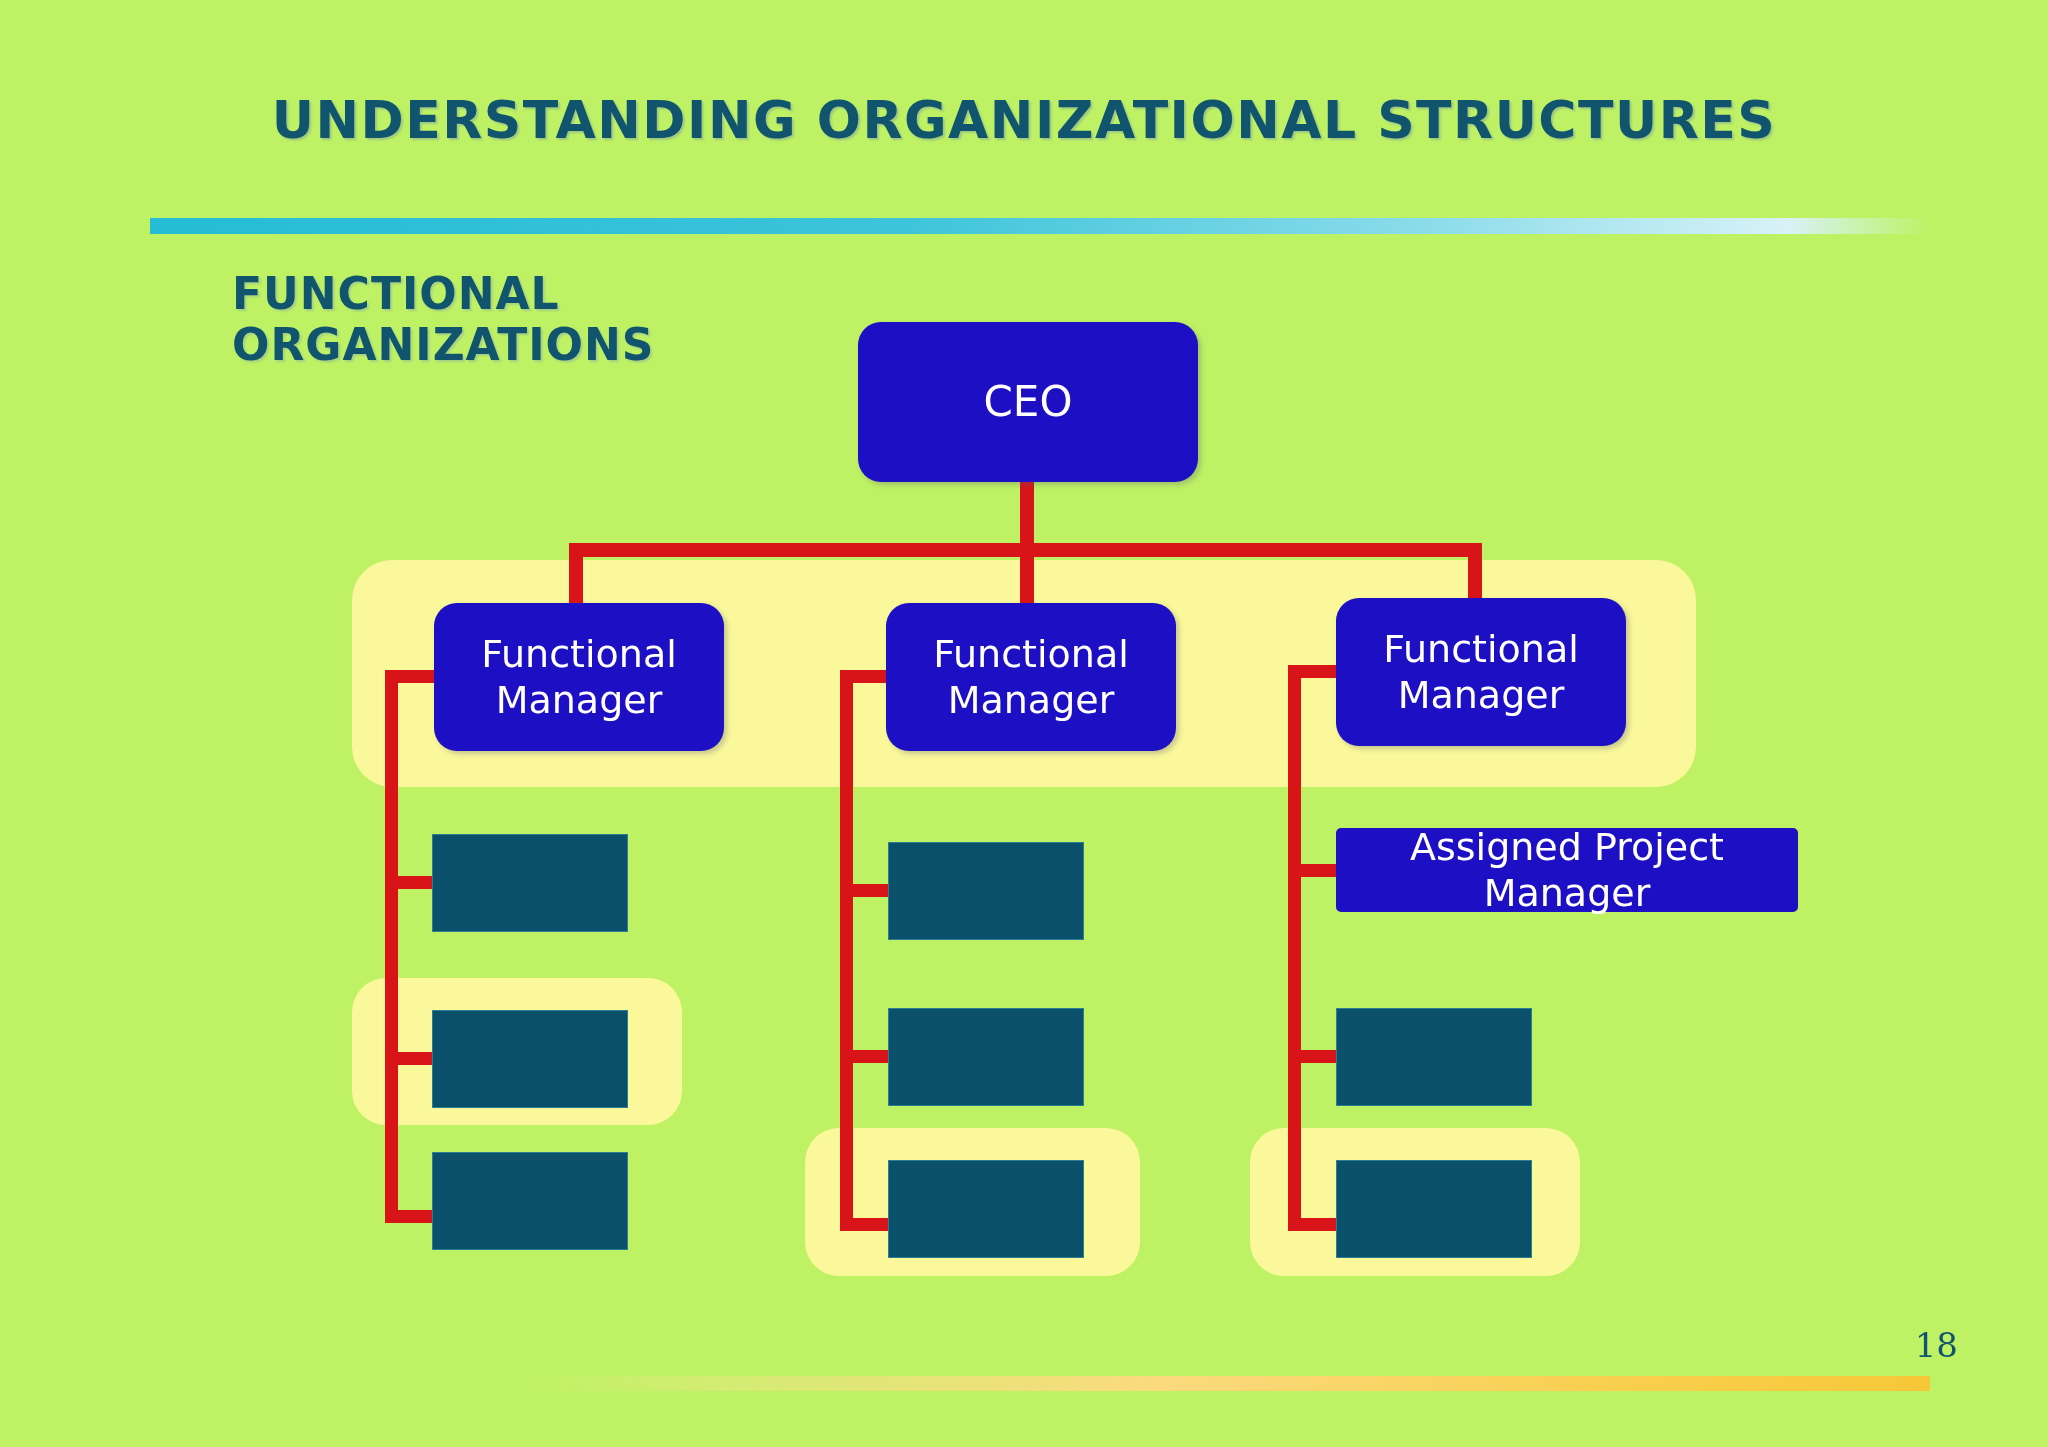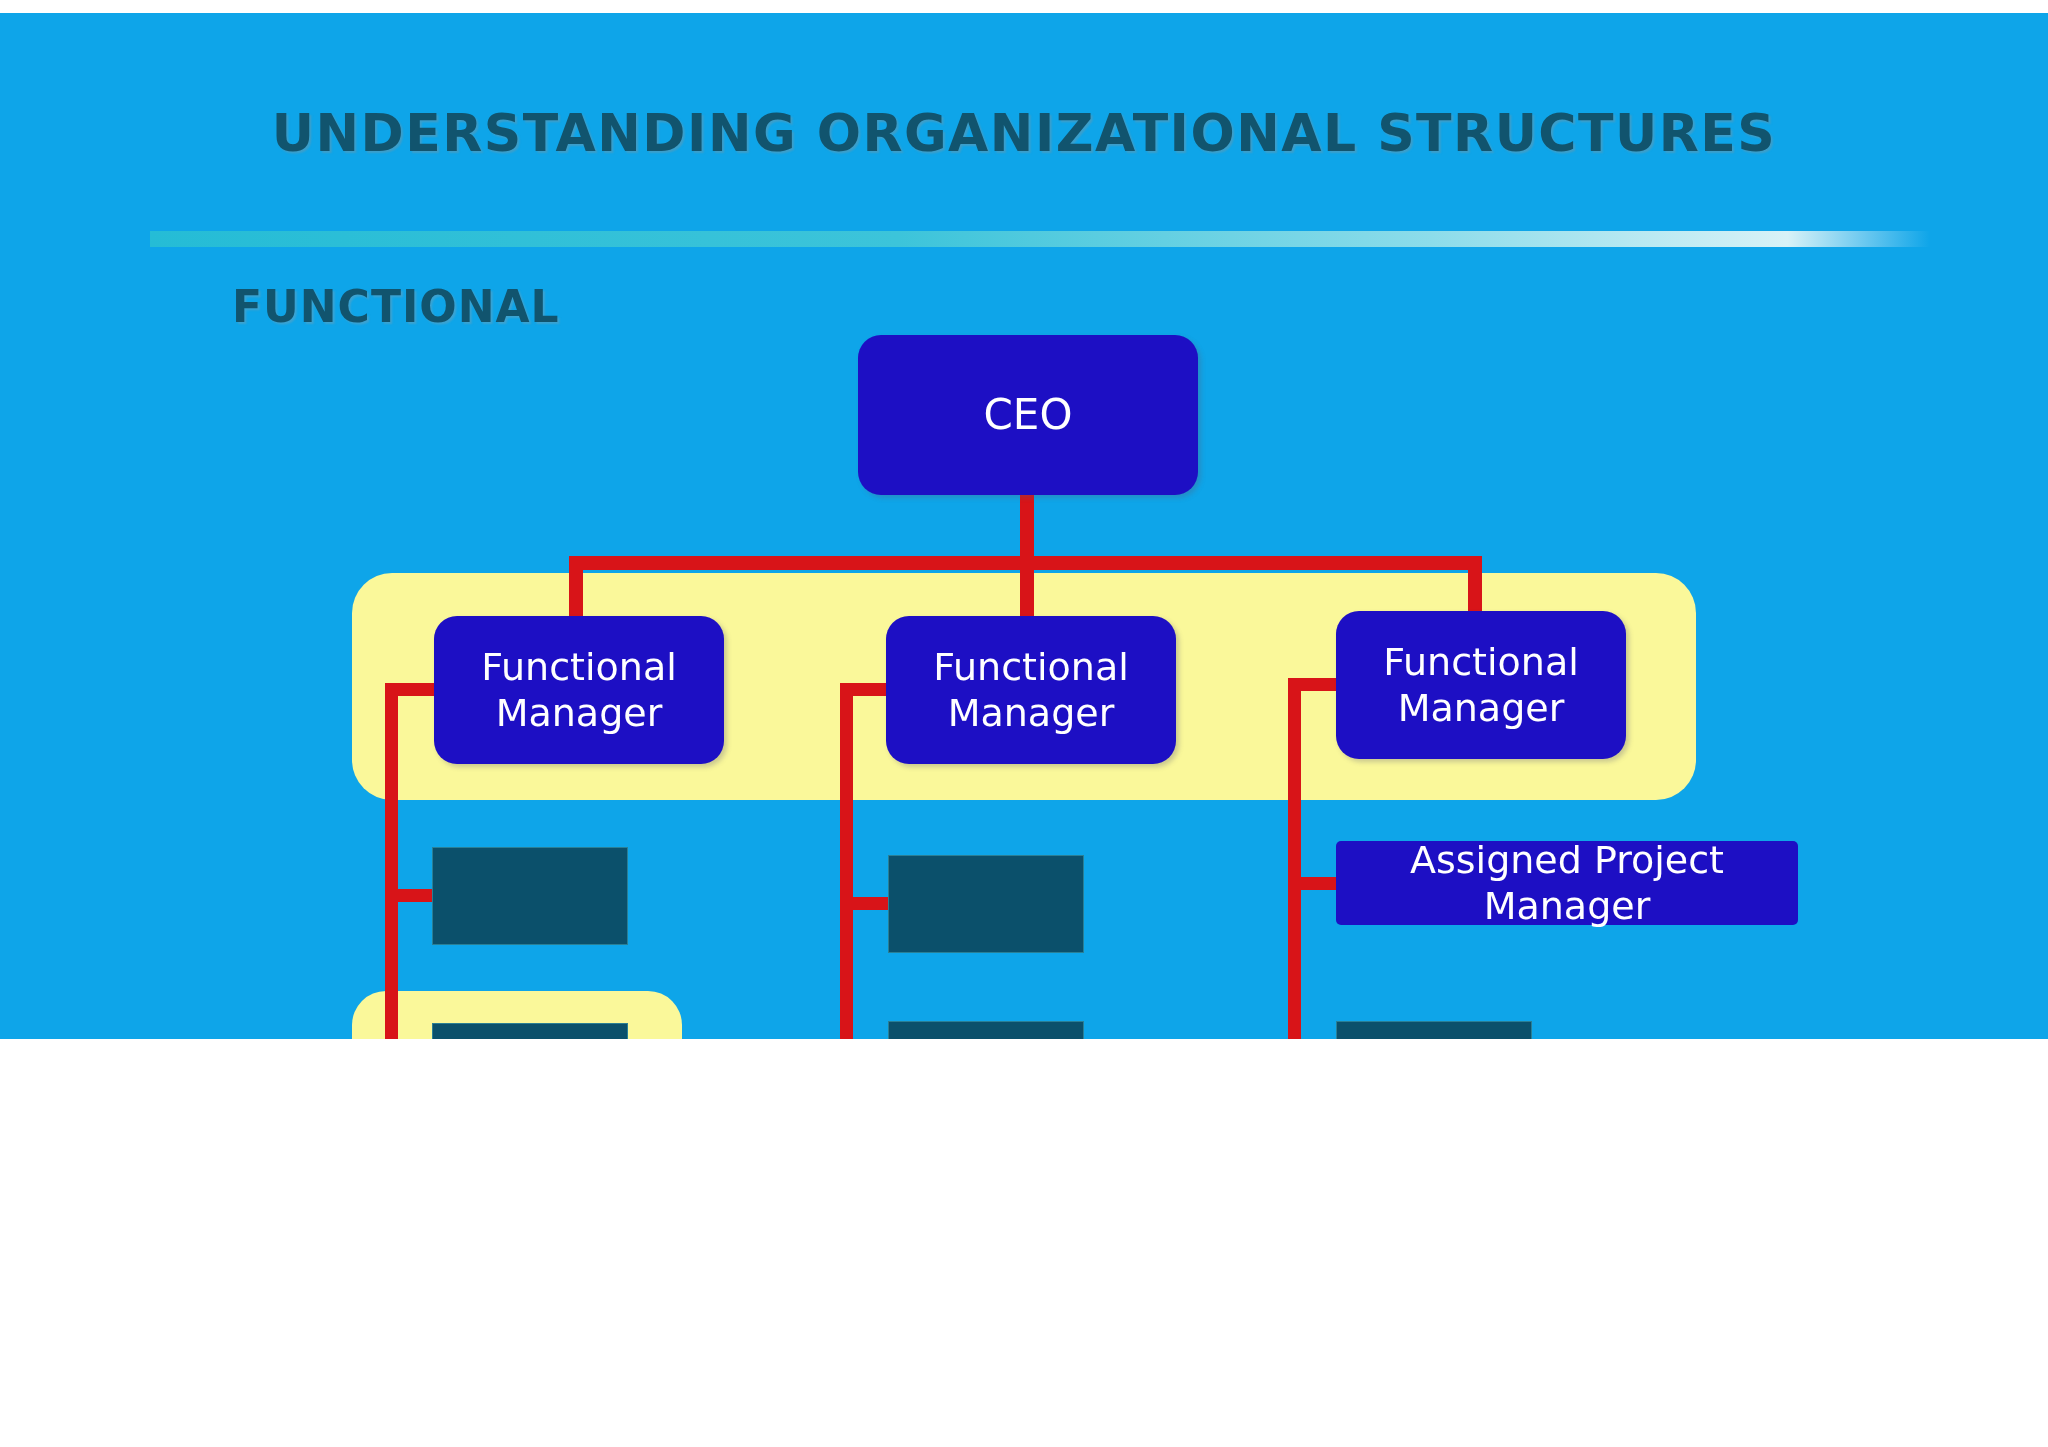--- a/index.html
+++ b/index.html
@@ -6,24 +6,23 @@
     margin: 0;
     padding: 0;
     background: #ffffff;
   }
   body {
     font-family: "DejaVu Sans", sans-serif;
   }
   #slide {
     position: relative;
     width: 2048px;
-    height: 1026px;
-    background: #0ea5e9;
+    height: 1447px;
+    background: #bef264;
     overflow: hidden;
-    margin-top: 13px;
   }
 
   
   .slide-title {
     position: absolute;
     left: 0;
     top: 90px;
     width: 2048px;
     text-align: center;
     font-family: "DejaVu Sans", sans-serif;
@@ -171,20 +170,21 @@
 </head>
 <body>
 
 <div id="slide">
 
   <div class="slide-title">UNDERSTANDING ORGANIZATIONAL STRUCTURES</div>
   <div class="title-rule"></div>
 
   <div class="section-heading">
     <div>FUNCTIONAL</div>
+    <div>ORGANIZATIONS</div>
   </div>
 
   <div class="hl hl-band"></div>
   <div class="hl hl-c1"></div>
   <div class="hl hl-c2"></div>
   <div class="hl hl-c3"></div>
 
   <div class="wire" style="left:1020px; top:482px; width:14px; height:64px;"></div>
 
   <div class="wire" style="left:569px; top:543px; width:913px; height:14px;"></div>

